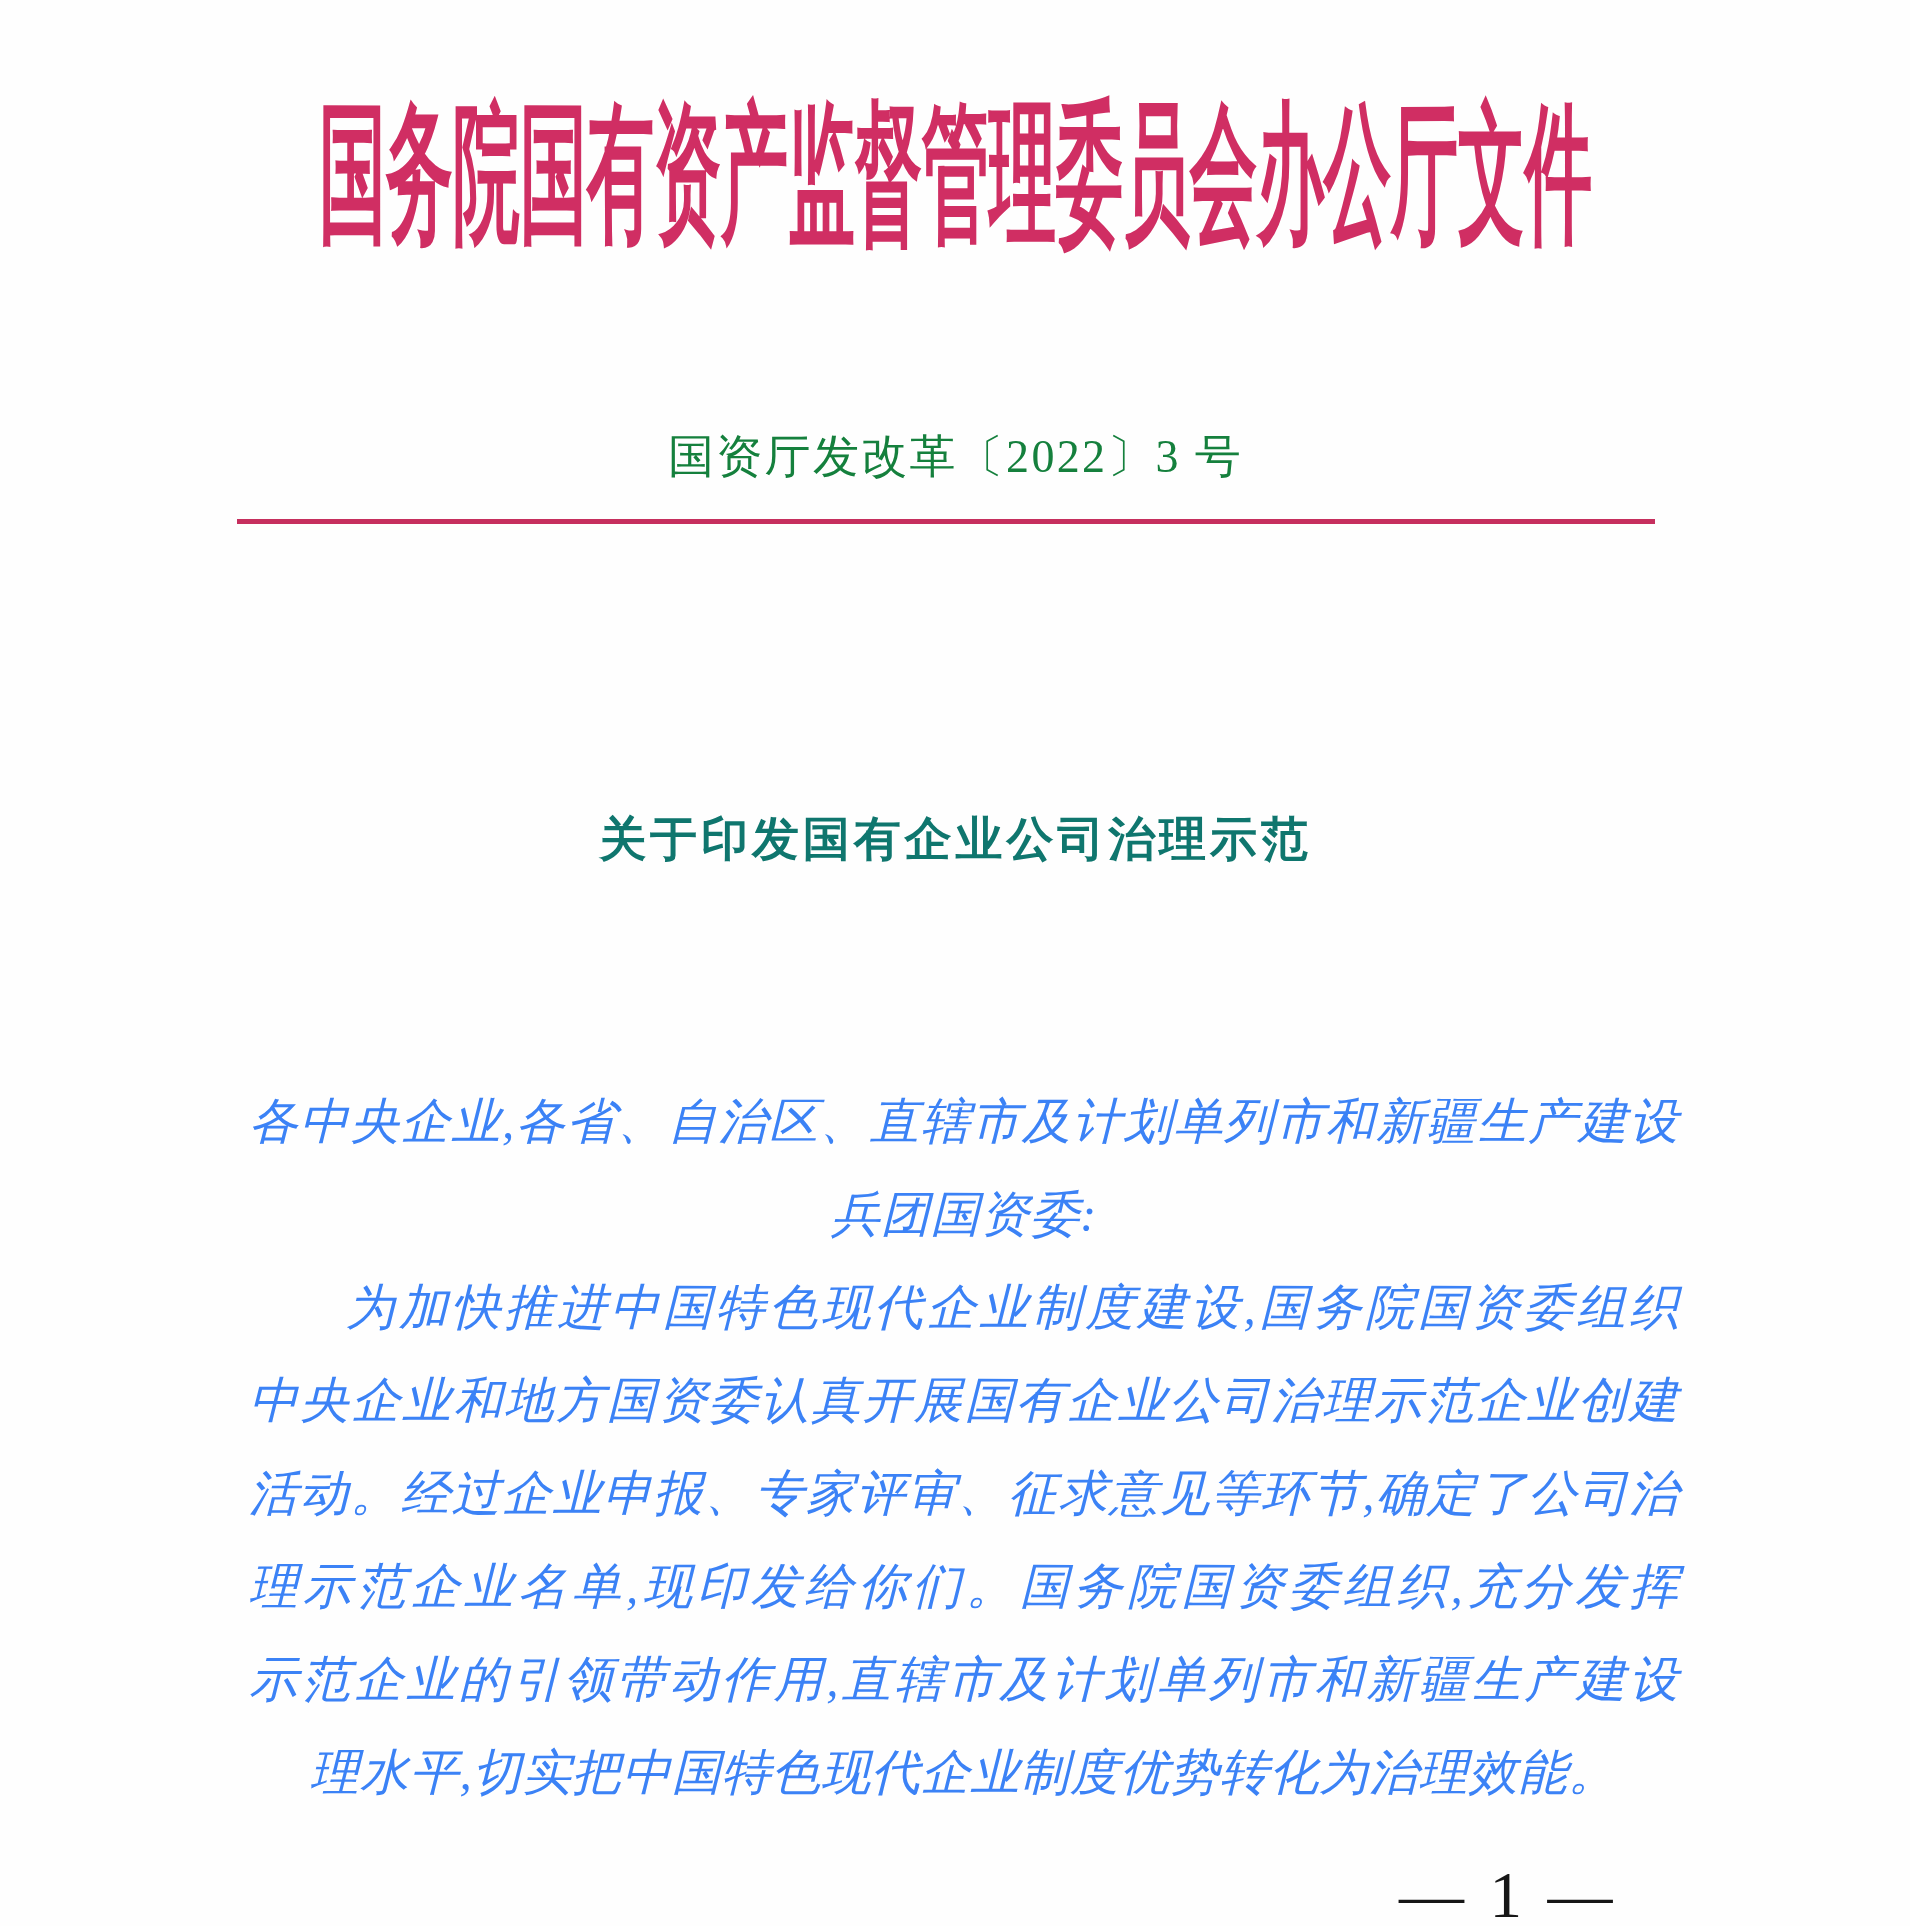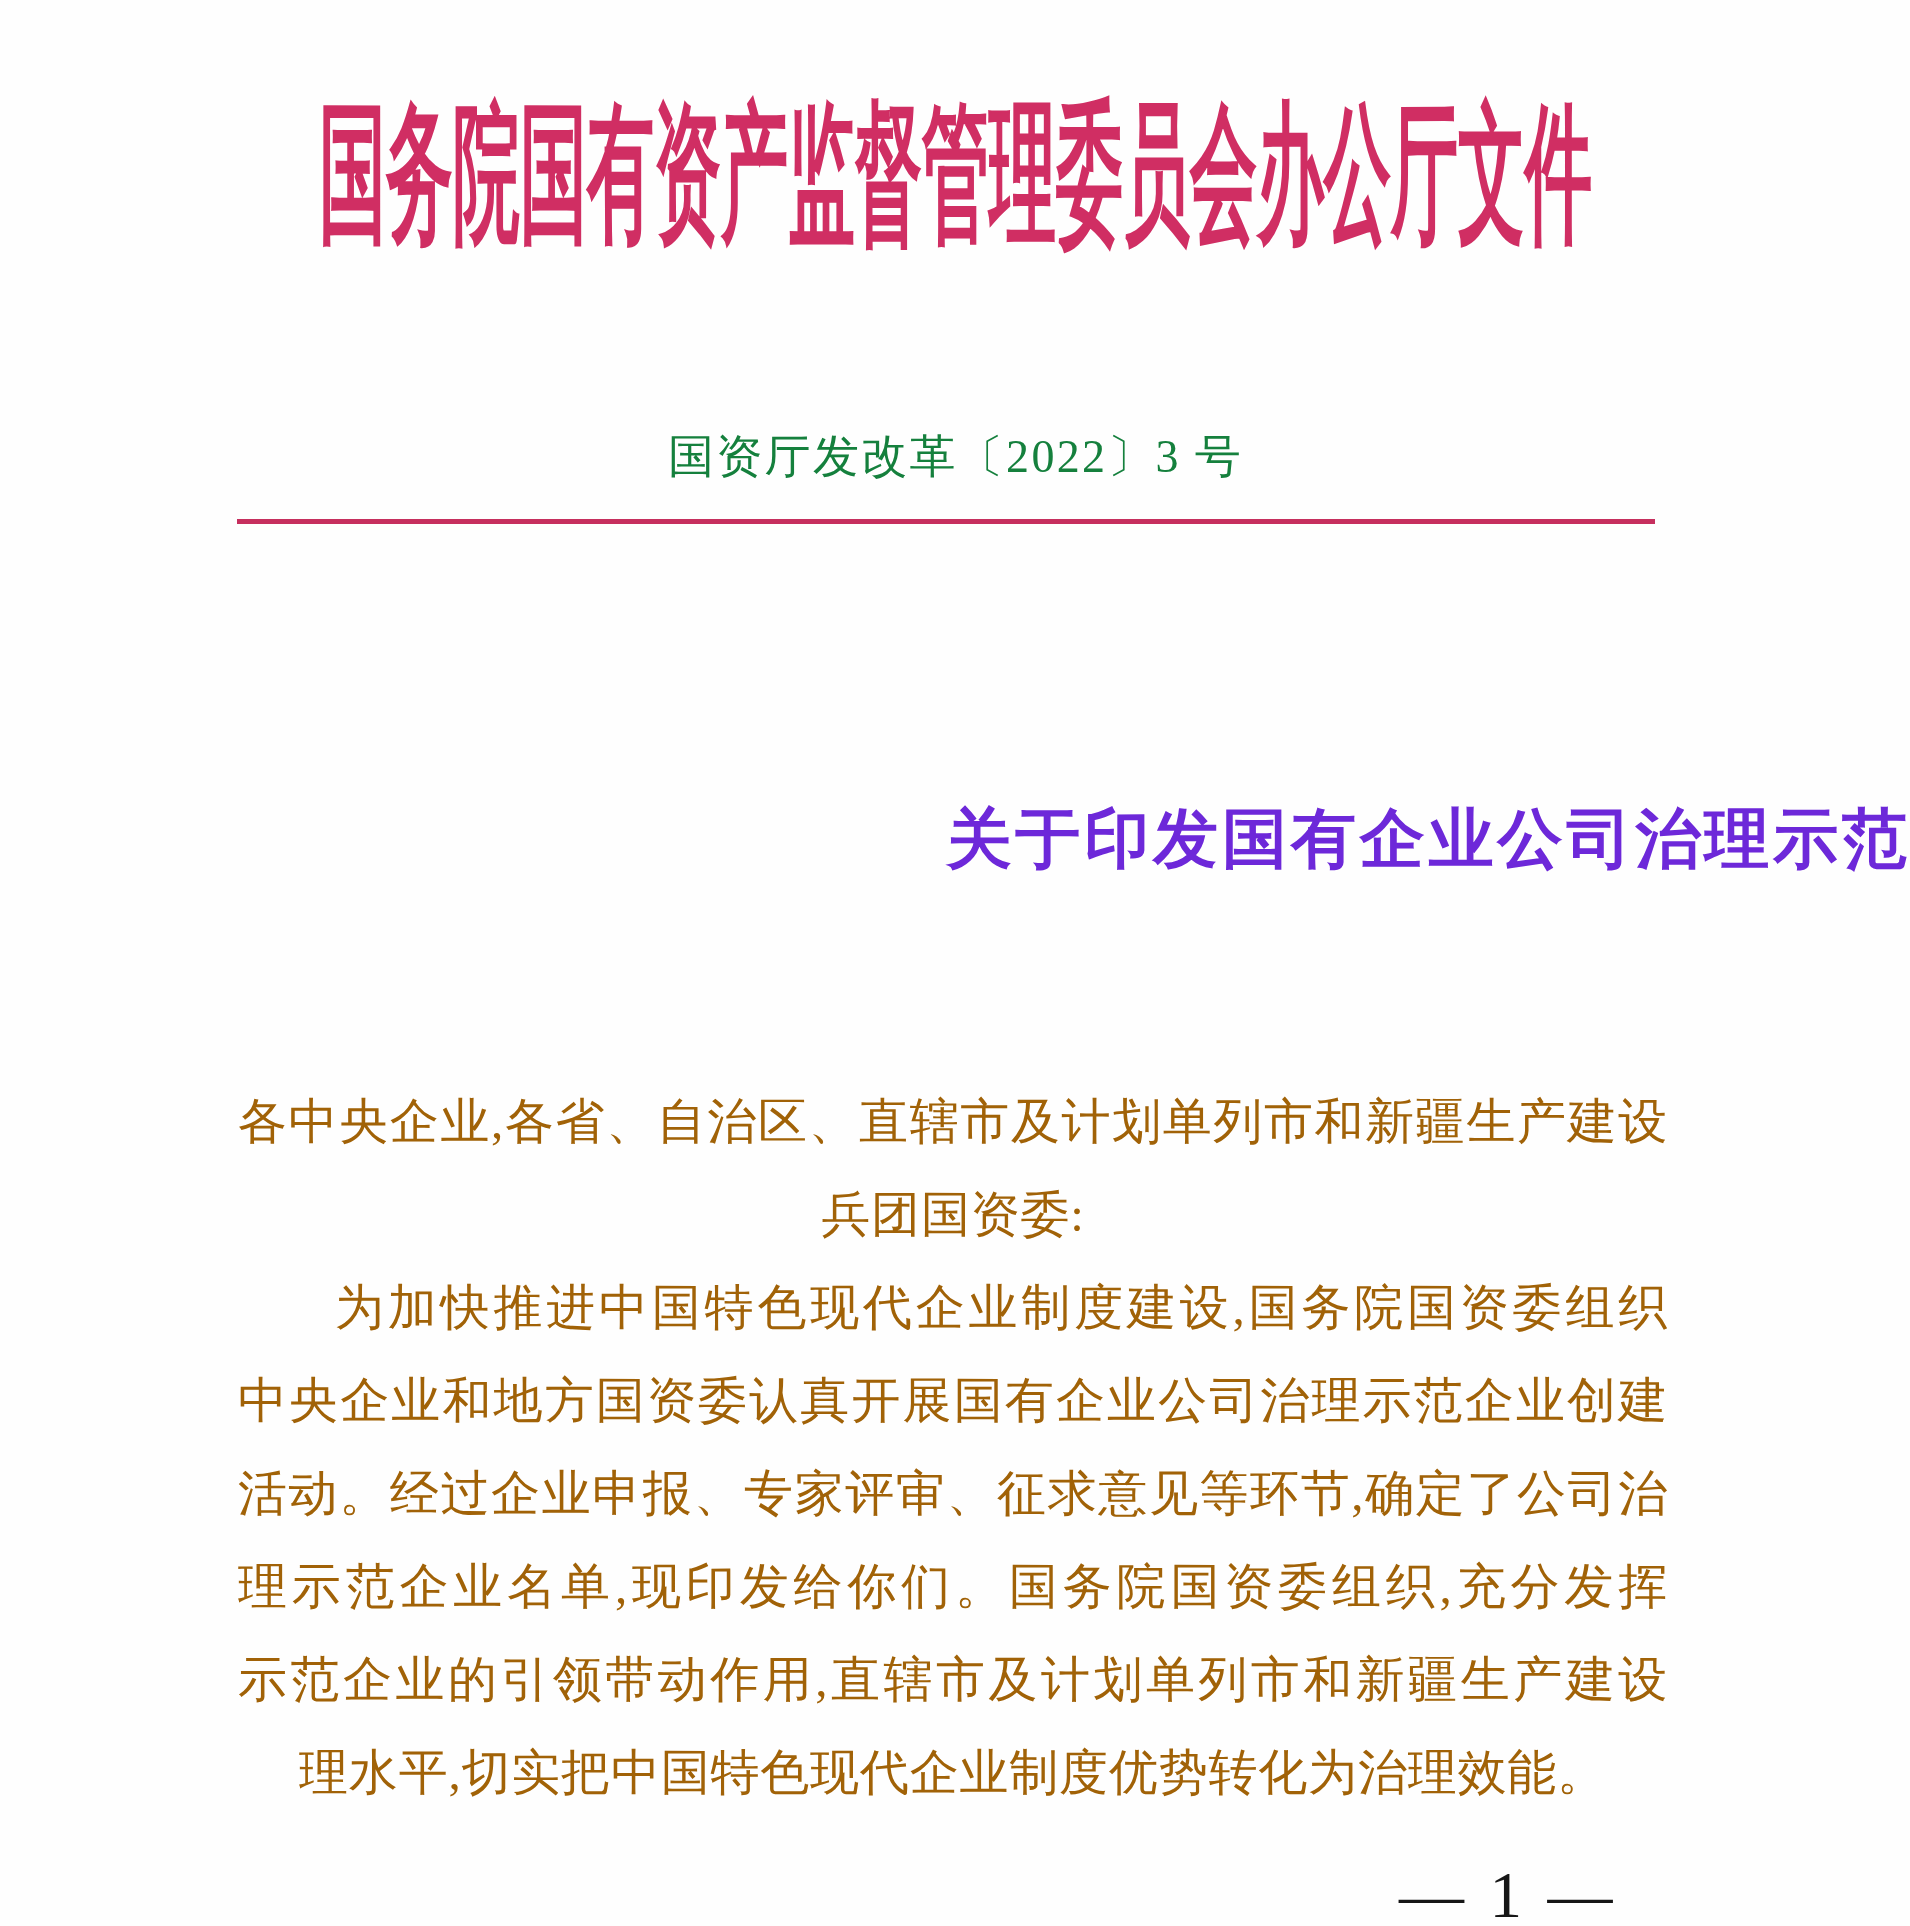--- a/index.html
+++ b/index.html
@@ -53,35 +53,36 @@
     width: 1418px;
     height: 5.4px;
     background: #c62f5e;
   }
   
   .doc-title {
     position: absolute;
     top: 782px;
     left: 0;
     width: 100%;
-    text-align: right;
-    font-size: 65px;
+    text-align: center;
+    font-size: 47px;
     line-height: 114px;
     font-weight: 700;
     letter-spacing: 3.9px;
-    color: #6d28d9;
+    color: #0f766e;
   }
   
   .body-block {
     position: absolute;
     top: 1075px;
-    left: 238px;
+    left: 249px;
     width: 1430px;
     font-size: 49px;
-    color: #a16207;
+    color: #3b82f6;
+    font-style: italic;
   }
   .body-line {
     height: 93px;
     line-height: 93px;
     text-align: center;
     letter-spacing: 0.8px;
   }
   .body-line.stretch {
     text-align: justify;
     text-align-last: justify;

